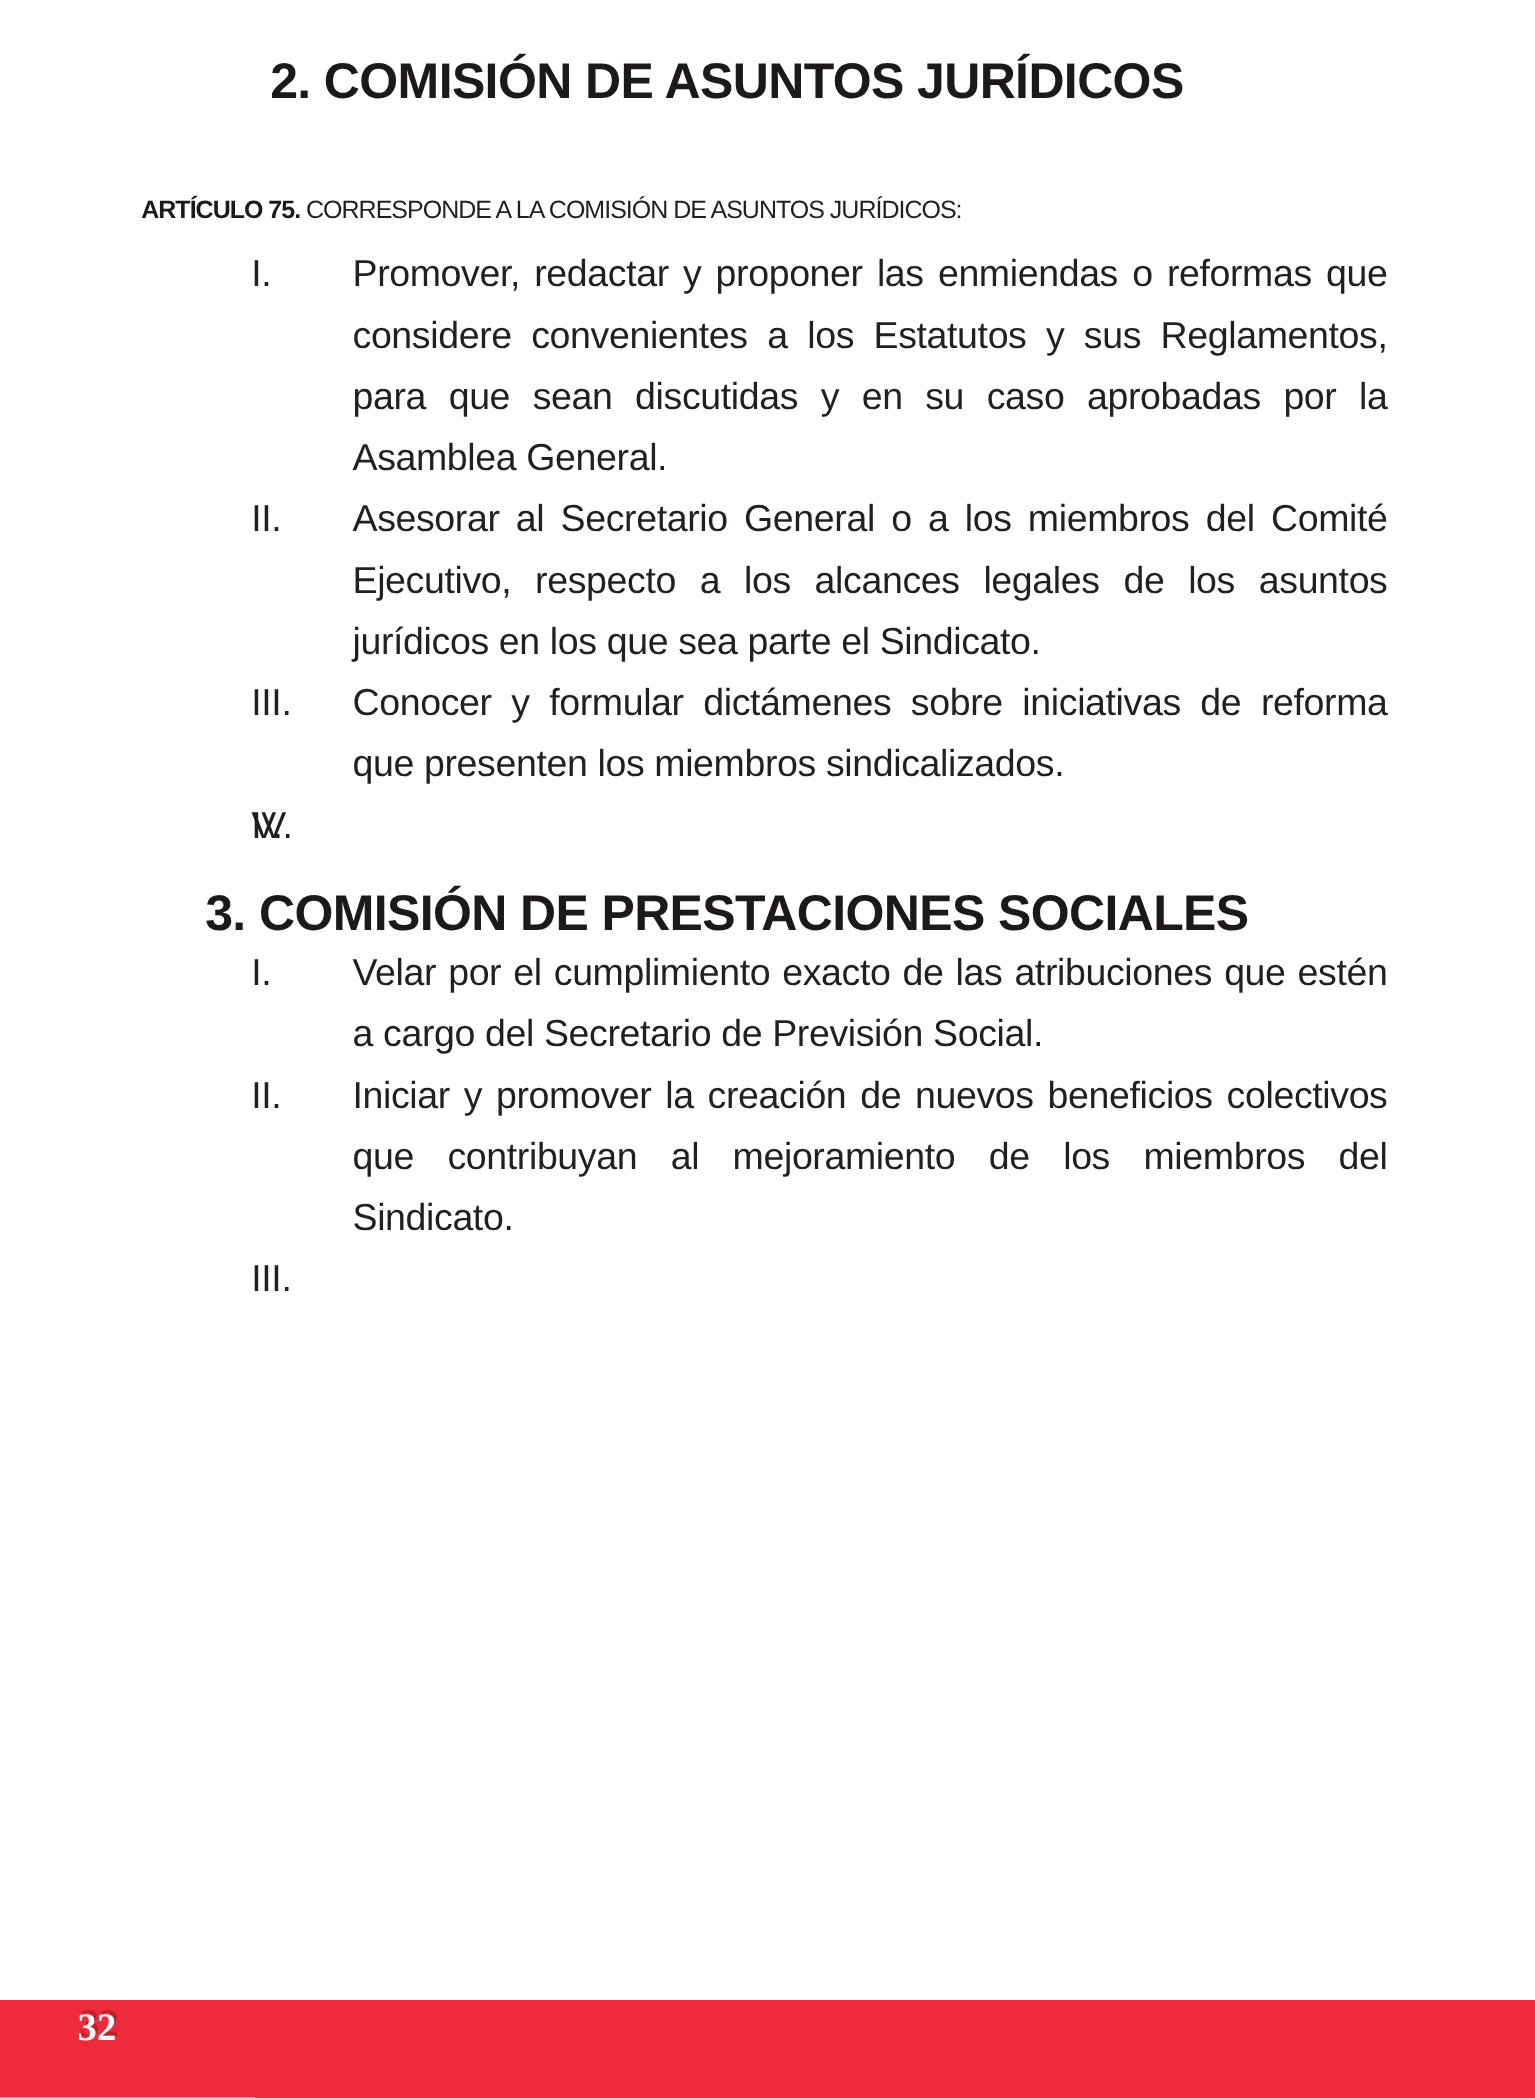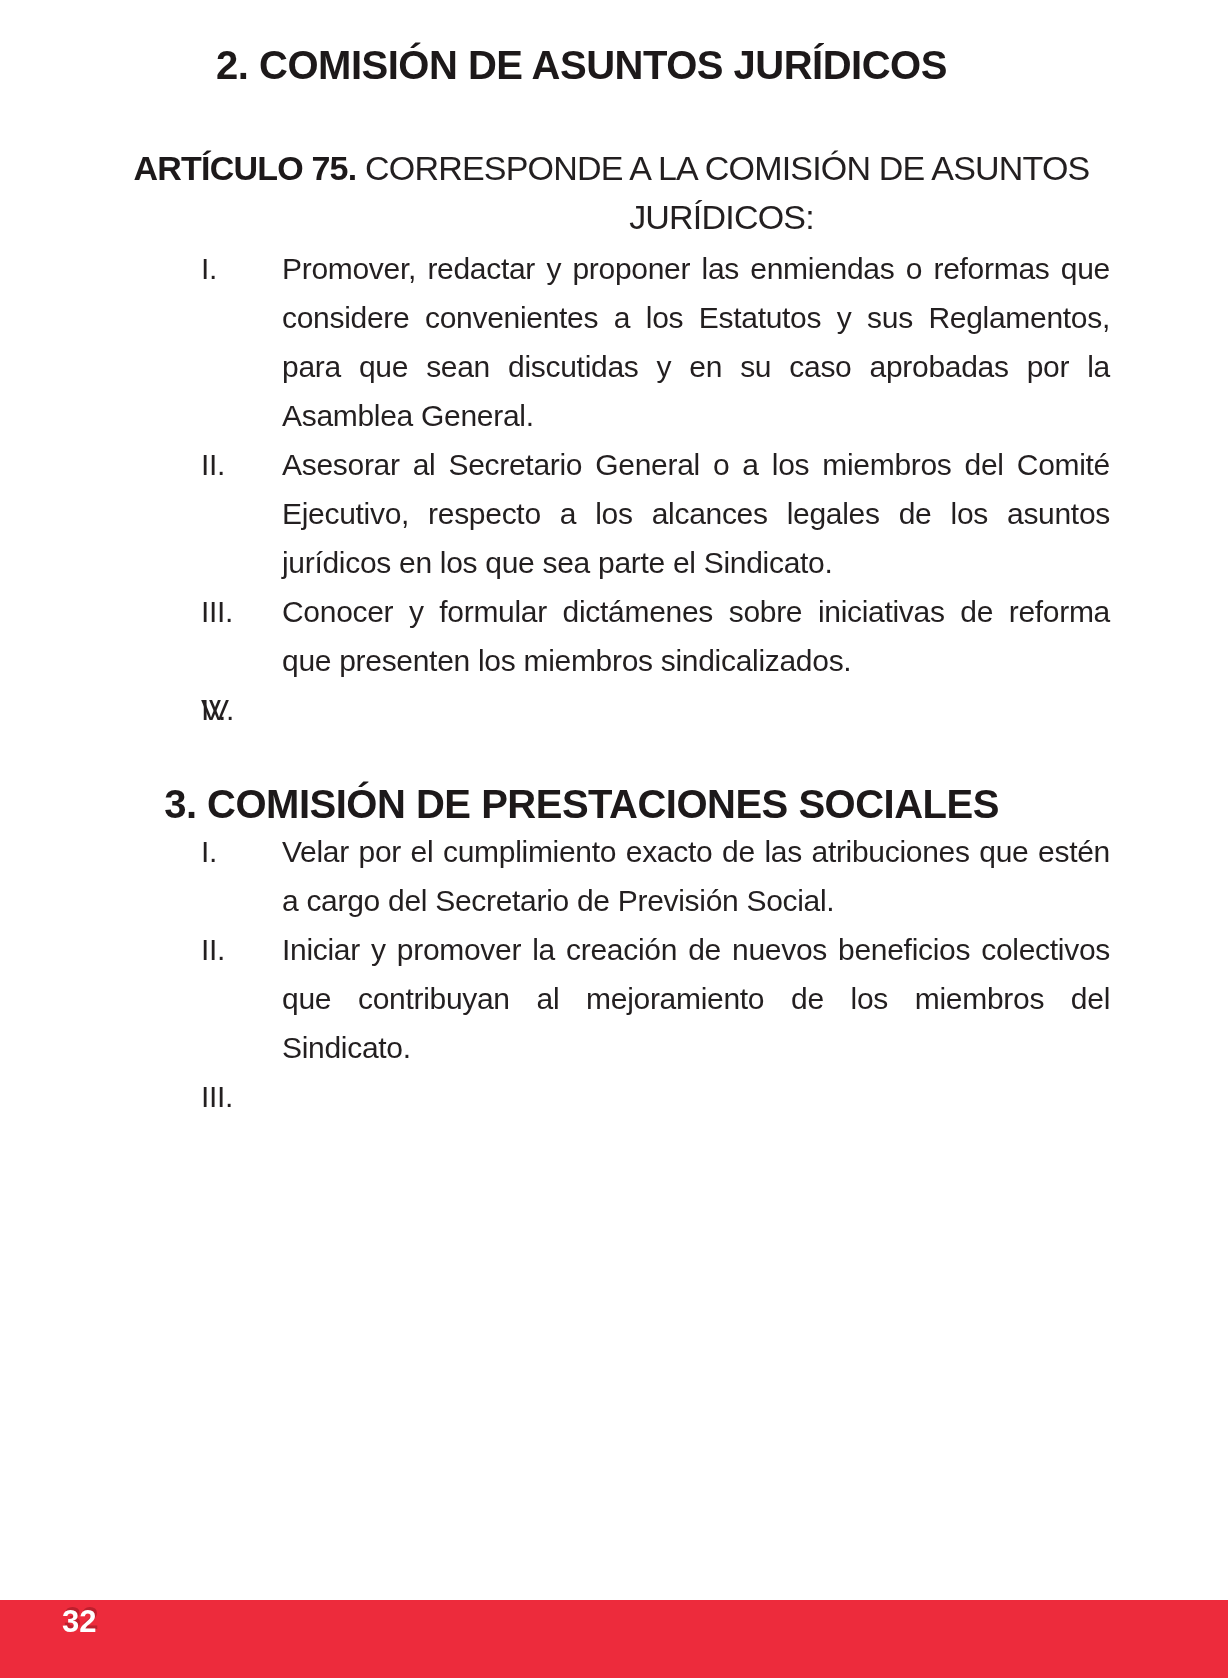--- a/index.html
+++ b/index.html
@@ -22,30 +22,29 @@
     font-size: 40px;
     font-weight: bold;
     line-height: 42px;
     letter-spacing: -0.5px;
     text-align: center;
     margin: 0;
     padding-right: 60px; 
     color: #1d191a;
   }
   .section:first-of-type .section-title { margin-top: 44px; }
-  .section + .section .section-title { margin-top: 98px; }
+  .section + .section .section-title { margin-top: 74px; }
 
   .article-heading {
     margin: 58px 0 0 0;
-    font-size: 34px;
+    font-size: 20px;
     letter-spacing: -0.8px;
     line-height: 49px;
     padding-left: 220px;   
     text-indent: -220px;   
-    text-align: center;
   }
   .section + .section .article-heading { margin-top: 54px; }
   .article-label {
     font-weight: bold;
     color: #1d191a;
   }
   .item-list {
     list-style: none;
     margin: 2px 0 0 0;
     padding: 0;
@@ -68,21 +67,21 @@
     left: 0;
     top: 1600px;
     width: 1228px;
     height: 78px;
     background: #ed2b3c;
   }
   .page-number {
     position: absolute;
     left: 62px;
     top: 2px;
-    font-family: Liberation Sans, sans-serif;
+    font-family: Liberation Serif, serif;
     font-weight: bold;
     font-size: 31px;
     line-height: 40px;
     color: #ffffff;
     text-shadow: 2px -3px 0 rgba(150, 22, 33, 0.55);
   }
 </style>
 </head>
 <body style="color: rgb(35, 31, 32);">
 

